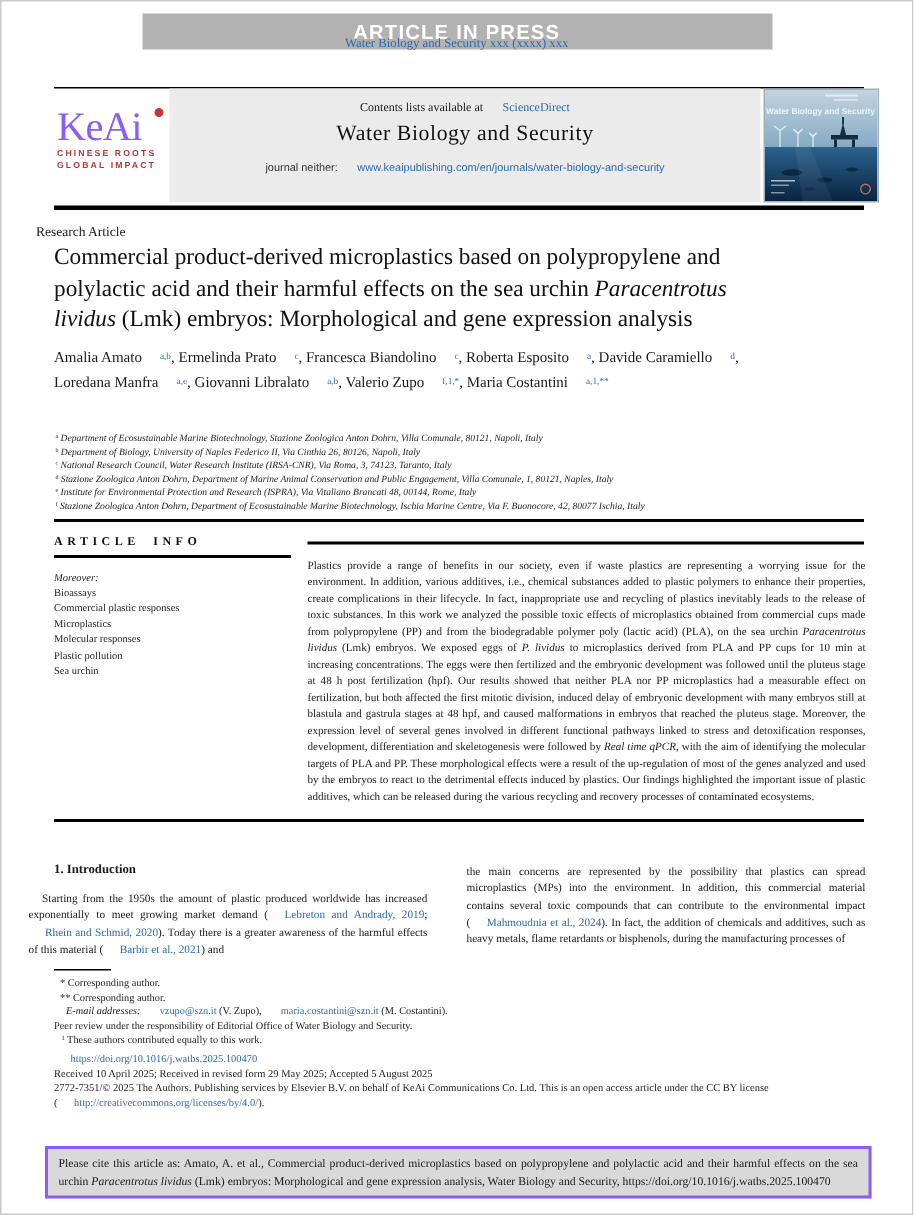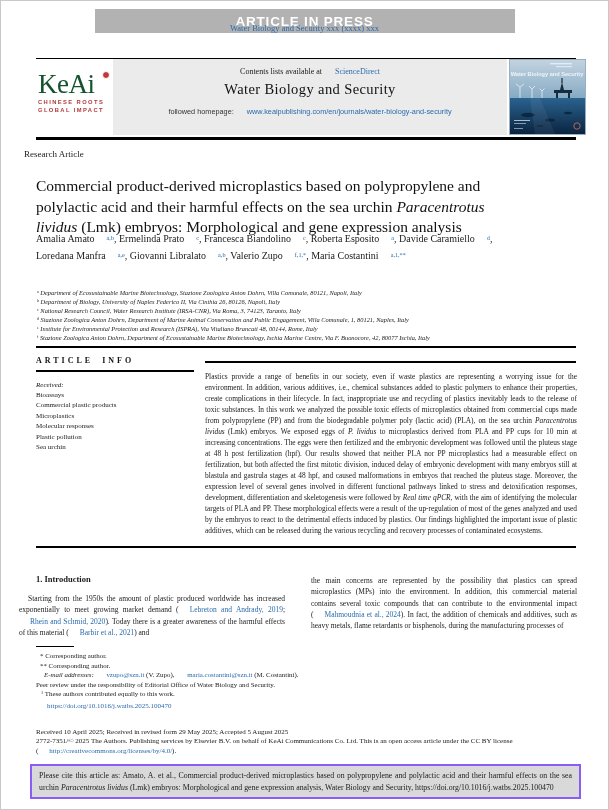--- a/index.html
+++ b/index.html
@@ -21,30 +21,30 @@
 
   
   .rule-top{position:absolute; top:57px; left:35px; width:540px; height:1px; background:#000;}
   .rule-bottom{position:absolute; top:136px; left:35px; width:540px; height:3px; background:#000;}
   .graybox{position:absolute; top:58px; left:112px; width:394px; height:76px; background:#ebebeb; text-align:center;}
   .contents-line{margin-top:8px; font-size:8px;}
   .journal-title{margin-top:5px; font-size:14.5px; letter-spacing:0.4px; color:#111;}
   .homepage-line{margin-top:9px; font-family:"Liberation Sans","DejaVu Sans",sans-serif; font-size:7.3px; color:#333;}
 
   .keai{position:absolute; top:70px; left:37px; width:72px; text-align:left;}
-  .keai-word{position:relative; display:inline-block; font-size:27px; line-height:26px; color:#14532d; letter-spacing:-0.5px;}
+  .keai-word{position:relative; display:inline-block; font-size:27px; line-height:26px; color:#8b5cf6; letter-spacing:-0.5px;}
   .keai-dot{position:absolute; top:0px; right:0px; width:6px; height:6px; border-radius:50%; background:#c43737; border:1px solid #fff;}
   .keai-tags{margin-top:2px; font-family:"Liberation Sans","DejaVu Sans",sans-serif; font-size:5.8px; font-weight:bold;
     color:#b03a3a; letter-spacing:1.4px; line-height:7.5px;}
 
   .cover{position:absolute; top:58px; left:508px; width:77px; height:76px; border:1px solid #9ab0c0; box-sizing:border-box;}
 
   
   .type-label{position:absolute; top:148px; left:23px; font-size:9px;}
-  .title{position:absolute; top:175px; left:35px; width:462px; font-size:15.5px; line-height:20.5px; color:#111;}
+  .title{position:absolute; top:161px; left:35px; width:462px; font-size:15.5px; line-height:20.5px; color:#111;}
   .authors{position:absolute; top:229px; left:35px; width:470px; font-size:10px; line-height:17px;}
   .affils{position:absolute; top:287px; left:35px; width:540px; font-size:6.4px; line-height:9px; font-style:italic; color:#222;}
   .affils .sup{font-style:normal;}
   .rule-1{position:absolute; top:345px; left:35px; width:540px; height:2px; background:#000;}
 
   
   .colhead{font-weight:bold; font-size:8px; letter-spacing:3px; word-spacing:4px; color:#111;}
   .colhead-rule{height:1.5px; background:#000; margin-top:5px;}
   .info-col{position:absolute; top:355px; left:35px; width:158px;}
   .kw{margin-top:8px; font-size:7px; line-height:10.4px;}
@@ -60,21 +60,21 @@
   .intro-right{position:absolute; top:574px; left:310px; width:266px; font-size:7.5px; line-height:11.3px; text-align:justify;}
 
   
   .fn-rule{position:absolute; top:645px; left:35px; width:38px; height:1px; background:#000;}
   .footnotes{position:absolute; top:650px; left:35px; width:540px; font-size:6.9px; line-height:9.5px;}
   .fn-ind{padding-left:4px;}
   .fn-email{padding-left:8px;}
 
   
   .pubinfo{position:absolute; top:701px; left:35px; width:540px; font-size:7px; line-height:9.7px;}
-  .pub-doi{margin-bottom:16px;}
+  .pub-doi{margin-bottom:0;}
 
   
   .cite-box{position:absolute; top:763px; left:29px; width:551px; box-sizing:border-box;
     background:#d9d9d9; border:2px solid #8b5cf6; padding:4px 7px; font-size:7.8px; line-height:11.5px; text-align:justify;}
 </style>
 </head>
 <body>
 
 <div class="page">
 
@@ -93,21 +93,21 @@
       <div>GLOBAL IMPACT</div>
     </div>
   </div>
 
   <div class="graybox">
     <div class="contents-line">
       <span>Contents lists available at </span><span class="blue">ScienceDirect</span>
     </div>
     <div class="journal-title">Water Biology and Security</div>
     <div class="homepage-line">
-      <span>followed homepage: </span><span class="blue">www.keaipublishing.com/en/journals/water-biology-and-security</span>
+      <span>journal neither: </span><span class="blue">www.keaipublishing.com/en/journals/water-biology-and-security</span>
     </div>
   </div>
 
   <div class="cover">
     <svg width="75" height="74" viewBox="0 0 75 74" xmlns="http://www.w3.org/2000/svg">
       <defs>
         <linearGradient id="skyg" x1="0" y1="0" x2="0" y2="1">
           <stop offset="0" stop-color="#c2d3e0"></stop>
             <stop offset="1" stop-color="#86aac4"></stop>
         </linearGradient>
@@ -169,23 +169,23 @@
     <div><span class="sup">e</span><span> Institute for Environmental Protection and Research (ISPRA), Via Vitaliano Brancati 48, 00144, Rome, Italy</span></div>
     <div><span class="sup">f</span><span> Stazione Zoologica Anton Dohrn, Department of Ecosustainable Marine Biotechnology, Ischia Marine Centre, Via F. Buonocore, 42, 80077 Ischia, Italy</span></div>
   </div>
 
   <div class="rule-1"></div>
 
   <div class="info-col">
     <div class="colhead">ARTICLE INFO</div>
     <div class="colhead-rule"></div>
     <div class="kw">
-      <div class="lbl">Received:</div>
+      <div class="lbl">Moreover:</div>
       <div>Bioassays</div>
-      <div>Commercial plastic products</div>
+      <div>Commercial plastic responses</div>
       <div>Microplastics</div>
       <div>Molecular responses</div>
       <div>Plastic pollution</div>
       <div>Sea urchin</div>
     </div>
   </div>
 
   <div class="abs-col">
     <div class="colhead-rule abs-rule"></div>
     <div class="abs-body"><span>Plastics provide a range of benefits in our society, even if waste plastics are representing a worrying issue for the environment. In addition, various additives, i.e., chemical substances added to plastic polymers to enhance their properties, create complications in their lifecycle. In fact, inappropriate use and recycling of plastics inevitably leads to the release of toxic substances. In this work we analyzed the possible toxic effects of microplastics obtained from commercial cups made from polypropylene (PP) and from the biodegradable polymer poly (lactic acid) (PLA), on the sea urchin </span><span class="it">Paracentrotus lividus</span><span> (Lmk) embryos. We exposed eggs of </span><span class="it">P. lividus</span><span> to microplastics derived from PLA and PP cups for 10 min at increasing concentrations. The eggs were then fertilized and the embryonic development was followed until the pluteus stage at 48 h post fertilization (hpf). Our results showed that neither PLA nor PP microplastics had a measurable effect on fertilization, but both affected the first mitotic division, induced delay of embryonic development with many embryos still at blastula and gastrula stages at 48 hpf, and caused malformations in embryos that reached the pluteus stage. Moreover, the expression level of several genes involved in different functional pathways linked to stress and detoxification responses, development, differentiation and skeletogenesis were followed by </span><span class="it">Real time qPCR</span><span>, with the aim of identifying the molecular targets of PLA and PP. These morphological effects were a result of the up-regulation of most of the genes analyzed and used by the embryos to react to the detrimental effects induced by plastics. Our findings highlighted the important issue of plastic additives, which can be released during the various recycling and recovery processes of contaminated ecosystems.</span></div>

